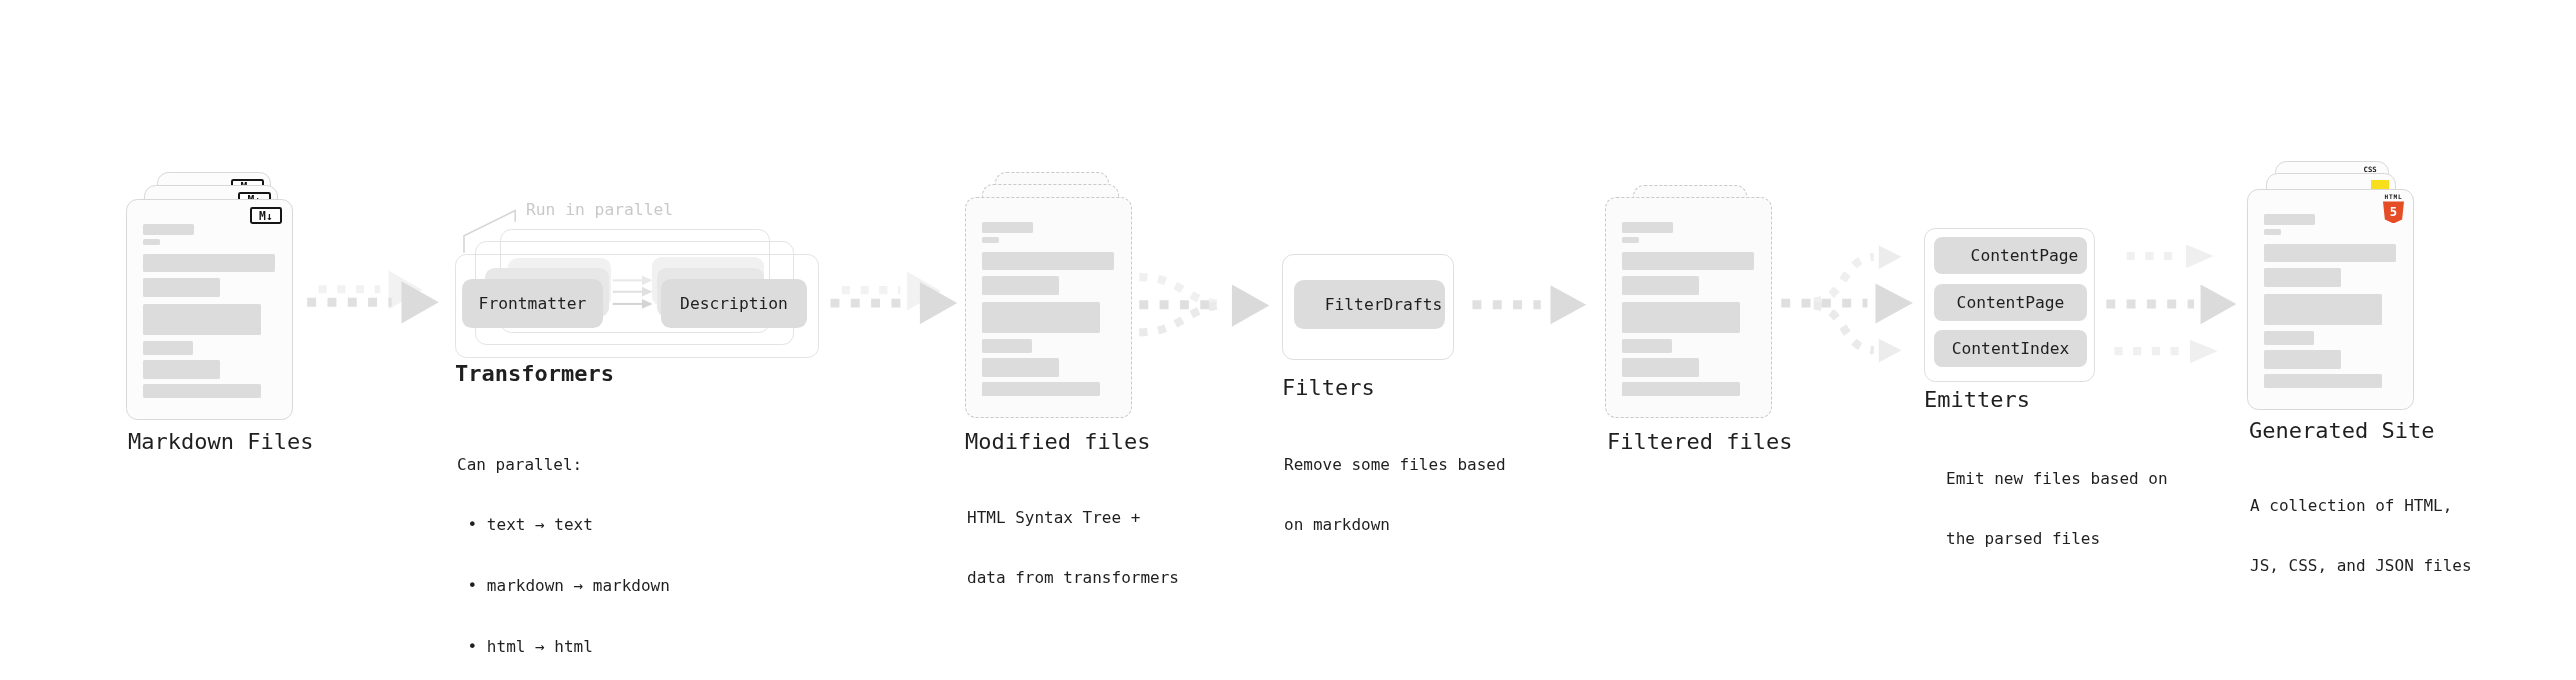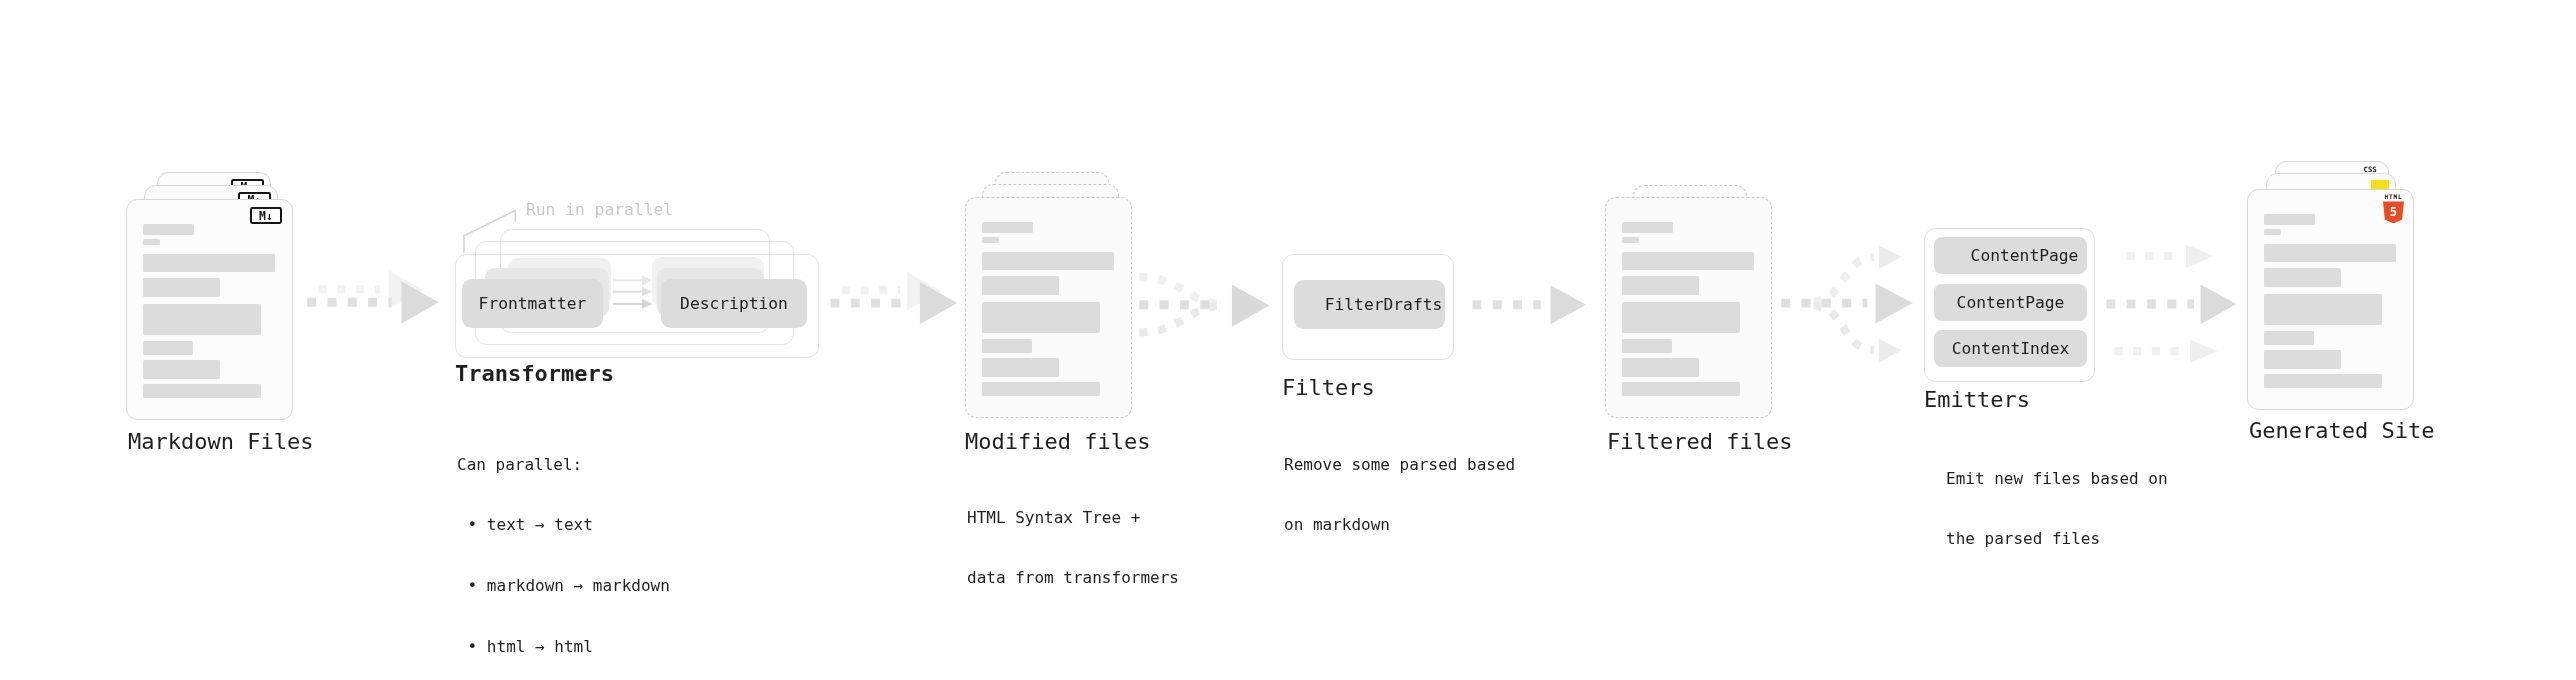--- a/index.html
+++ b/index.html
@@ -180,21 +180,21 @@
     <span>HTML Syntax Tree +</span>
     <span>data from transformers</span>
   </div>
 
   <div>
     <div class="frame solid" style="left:1282px;top:254px;width:172px;height:106px;"></div>
     <div class="pill" style="left:1294px;top:280px;width:151px;height:49px;padding-left:28px;">FilterDrafts</div>
   </div>
   <div class="h" style="left:1282px;top:375px;">Filters</div>
   <div class="t" style="left:1284px;top:414px;">
-    <span>Remove some parsed based</span>
+    <span>Remove some files based</span>
     <span>on markdown</span>
   </div>
 
   <div>
     <div class="doc dashed z2" style="left:1633px;top:185px;width:114px;"></div>
     <div class="doc dashed z3" style="left:1605px;top:197px;">
       <div class="bars">
         <i class="b1"></i>
           <i class="b2"></i>
           <i class="b3"></i>
@@ -241,15 +241,19 @@
           <i class="b3"></i>
           <i class="b4"></i>
           <i class="b5"></i>
           <i class="b6"></i>
           <i class="b7"></i>
           <i class="b8"></i>
       </div>
     </div>
   </div>
   <div class="h" style="left:2249px;top:418px;">Generated Site</div>
+  <div class="t" style="left:2250px;top:455px;">
+    <span>A collection of HTML,</span>
+    <span>JS, CSS, and JSON files</span>
+  </div>
 
 </div>
 
 
 </body></html>

